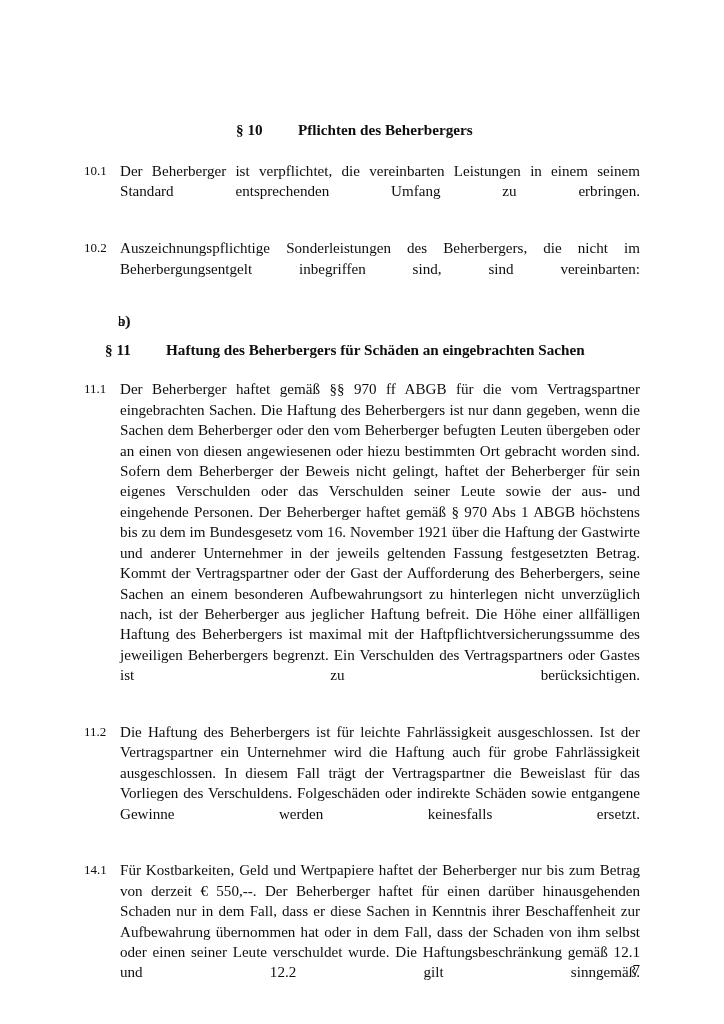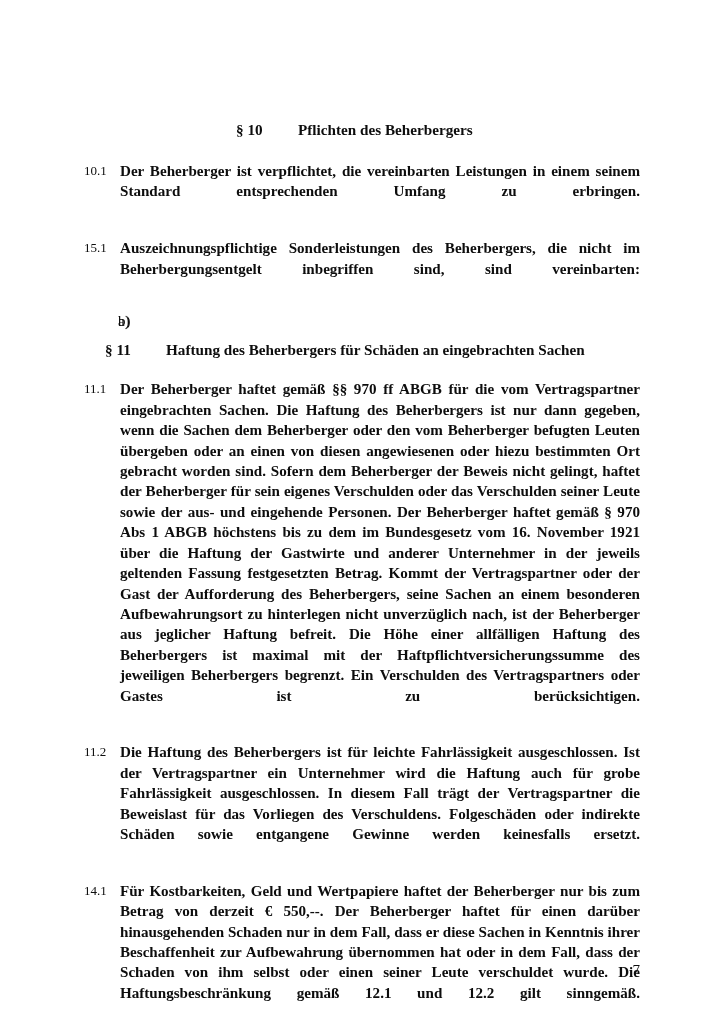--- a/index.html
+++ b/index.html
@@ -76,21 +76,20 @@
     position: absolute;
     left: 0;
     top: 0;
     width: 34px;
     text-align: left;
     font-size: 13px;
     line-height: 20.4px;
   }
   .clause .clause-text {
     display: block;
-    font-weight: bold;
   }
 
   
   .clause.no-gap { margin-bottom: 4px; }
 
   
   .sub-list {
     margin: 12px 0 0 0;
     padding: 0;
     list-style: none;
@@ -142,21 +141,21 @@
     <div class="section-heading heading-10">
       <span class="sec-num">§ 10</span><span class="sec-title">Pflichten des Beherbergers</span>
     </div>
 
     <div class="clause">
       <span class="clause-num">10.1</span>
       <span class="clause-text">Der Beherberger ist verpflichtet, die vereinbarten Leistungen in einem seinem Standard entsprechenden Umfang zu erbringen.</span>
     </div>
 
     <div class="clause no-gap">
-      <span class="clause-num">15.1</span>
+      <span class="clause-num">10.2</span>
       <span class="clause-text">Auszeichnungspflichtige Sonderleistungen des Beherbergers, die nicht im Beherbergungsentgelt inbegriffen sind, sind vereinbarten:</span>
     </div>
 
     <ul class="sub-list">
       <li>
         <span class="sub-marker">a)</span>
       </li>
       <li>
         <span class="sub-marker">b)</span>
       </li>

